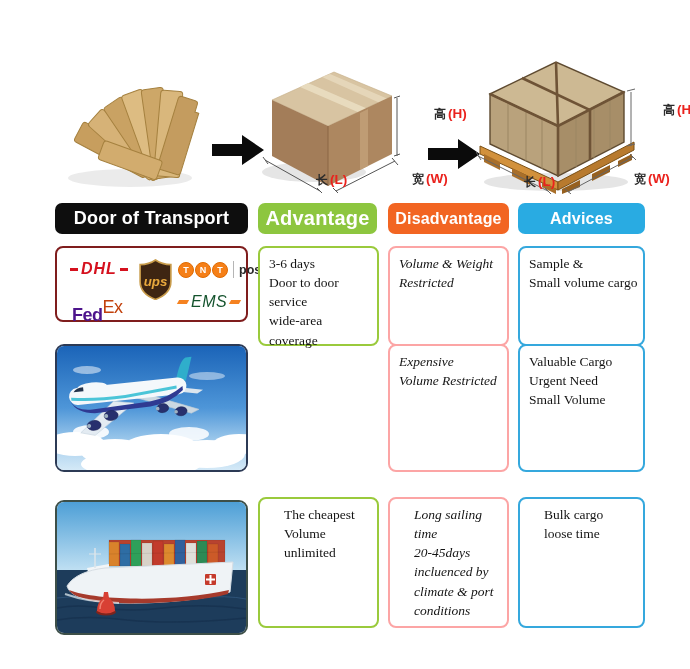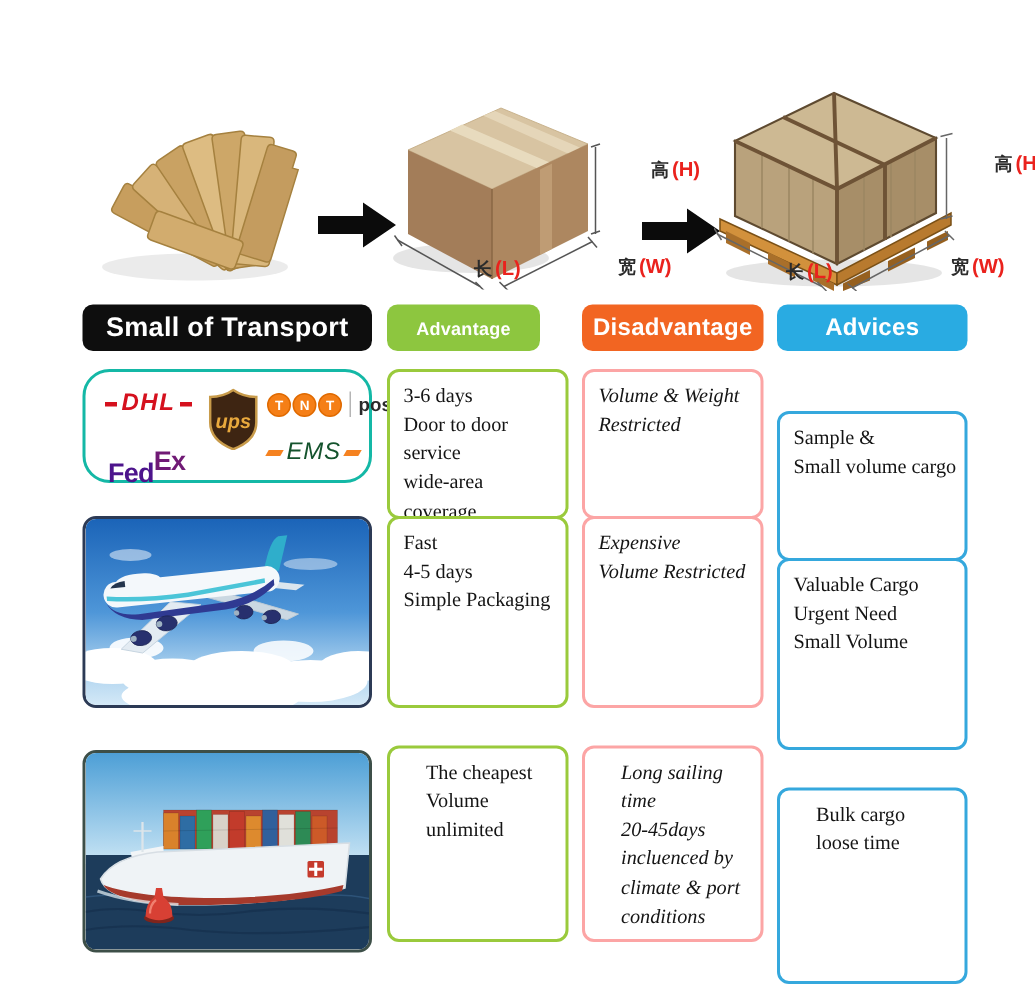--- a/index.html
+++ b/index.html
@@ -14,44 +14,44 @@
   .dim .cn { color:#2b2b2b; font-size:12px; }
   .dim .en { color:#EA221D; font-size:13.5px; margin-left:2px; }
 
   
   .hdr {
     position:absolute; top:203px; height:31px; border-radius:7px;
     color:#fff; font-weight:bold; display:flex; align-items:center; justify-content:center;
     letter-spacing:.2px;
   }
   #hdr-mode     { left:55px;  width:193px; background:#0e0e0e; font-size:18px; }
-  #hdr-adv      { left:258px; width:102px; background:#8DC63F; font-size:12px; }
+  #hdr-adv      { left:258px; width:119px; background:#8DC63F; font-size:20px; }
   #hdr-dis      { left:388px; width:121px; background:#F26522; font-size:16px; }
   #hdr-advices  { left:518px; width:127px; background:#29ABE2; font-size:16px; }
 
   
   .cell {
     position:absolute; background:#fff; border-radius:8px; box-sizing:border-box;
     font-family:"Liberation Serif", serif; font-size:13.5px; line-height:1.42;
     color:#141414; padding:6px 3px 4px 9px; white-space:pre-line;
   }
   .cell.adv  { border:2px solid #9ACA3C; }
   .cell.dis  { border:2px solid #fca5a5;font-style:italic; }
-  .cell.advc { border:2px solid #35A8DD;margin-top:28px; }
+  .cell.advc { border:2px solid #35A8DD; }
   .col-adv  { left:258px; width:121px; }
   .col-dis  { left:388px; width:121px; }
   .col-advc { left:518px; width:127px; }
   .row1 { top:246px; height:100px; }
   .row2 { top:344px; height:128px; }
   .row3 { top:497px; height:131px;padding-left:24px; }
 
   
   #mode-logos {
     position:absolute; left:55px; top:246px; width:193px; height:76px;
-    background:#fff; border:2px solid #14b8a6; border-radius:18px; box-sizing:border-box;
+    background:#fff; border:2px solid #7f1d1d; border-radius:8px; box-sizing:border-box;
   }
   .imgframe {
     position:absolute; left:55px; width:193px; border-radius:9px; overflow:hidden;
     box-sizing:border-box;
   }
   #mode-air { top:344px; height:128px; border:2px solid #2c3a55; }
   #mode-sea { top:500px; height:135px; border:2px solid #3d4f48; }
   .imgframe svg { display:block; }
 
   
@@ -63,21 +63,21 @@
   #logo-tnt { left:121px; top:13px; }
   .tcirc {
     width:14px; height:14px; border-radius:50%; background:#F57F17; border:1px solid #E06A00;
     color:#fff; font-weight:bold; font-size:9px; display:inline-flex; align-items:center;
     justify-content:center; margin-right:1px;
   }
   .vbar { display:inline-block; width:1px; height:17px; background:#b5b5b5; margin:0 5px 0 4px; }
   .post { font-size:12.5px; font-weight:bold; color:#2a2a2a; }
   #logo-fedex { left:15px; top:41px; }
   #logo-fedex .fed { color:#4D148C; font-weight:bold; font-size:18px; letter-spacing:-.5px;margin-top:16px; }
-  #logo-fedex .ex  { color:#701a75; font-weight:bold; font-size:18px; letter-spacing:-.5px; }
+  #logo-fedex .ex  { color:#c2410c; font-weight:normal; font-size:18px; letter-spacing:-.5px; }
   #logo-ems { left:118px; top:45px; }
   #logo-ems span { color:#14532d; font-weight:normal; font-style:italic; font-size:16px; letter-spacing:.5px; }
   .estripe { display:inline-block; width:10px; height:4px; background:#F58220; transform:skewX(-30deg); margin:0 3px; }
 </style>
 </head>
 <body>
 
 <div id="stage">
 
   <svg class="abs" style="left:58px;top:62px" width="150" height="128" viewBox="0 0 150 128">
@@ -194,21 +194,21 @@
   <div class="dim" style="left:627px;top:100px">
     <span class="cn">高</span><span class="en">(H)</span>
   </div>
   <div class="dim" style="left:488px;top:172px">
     <span class="cn">长</span><span class="en">(L)</span>
   </div>
   <div class="dim" style="left:598px;top:169px">
     <span class="cn">宽</span><span class="en">(W)</span>
   </div>
 
-  <div class="hdr" id="hdr-mode">Small of Transport</div>
+  <div class="hdr" id="hdr-mode">Door of Transport</div>
   <div class="hdr" id="hdr-adv">Advantage</div>
   <div class="hdr" id="hdr-advices">Advices</div>
   <div class="hdr" id="hdr-dis">Disadvantage</div>
 
   <div id="mode-logos">
     <div class="logo" id="logo-dhl">
       <i class="dhl-dash"></i>
         <span>DHL</span>
         <i class="dhl-dash"></i>
     </div>
@@ -284,23 +284,20 @@
         </g>
         <g fill="#9FB2C2">
           <circle cx="21" cy="68" r="2"></circle>
             <circle cx="39" cy="60" r="2"></circle>
           <circle cx="91" cy="58" r="1.8"></circle>
             <circle cx="109" cy="63" r="1.8"></circle>
         </g>
       </g>
     </svg>
   </div>
-  <div class="cell adv col-adv row2">Fast
-4-5 days
-Simple Packaging</div>
   <div class="cell dis col-dis row2">Expensive
 Volume Restricted</div>
   <div class="cell advc col-advc row2">Valuable Cargo
 Urgent Need
 Small Volume</div>
 
   <div class="imgframe" id="mode-sea">
     <svg width="189" height="131" viewBox="0 0 189 131">
       <defs>
         <linearGradient id="seasky" x1="0" y1="0" x2="0" y2="1">

